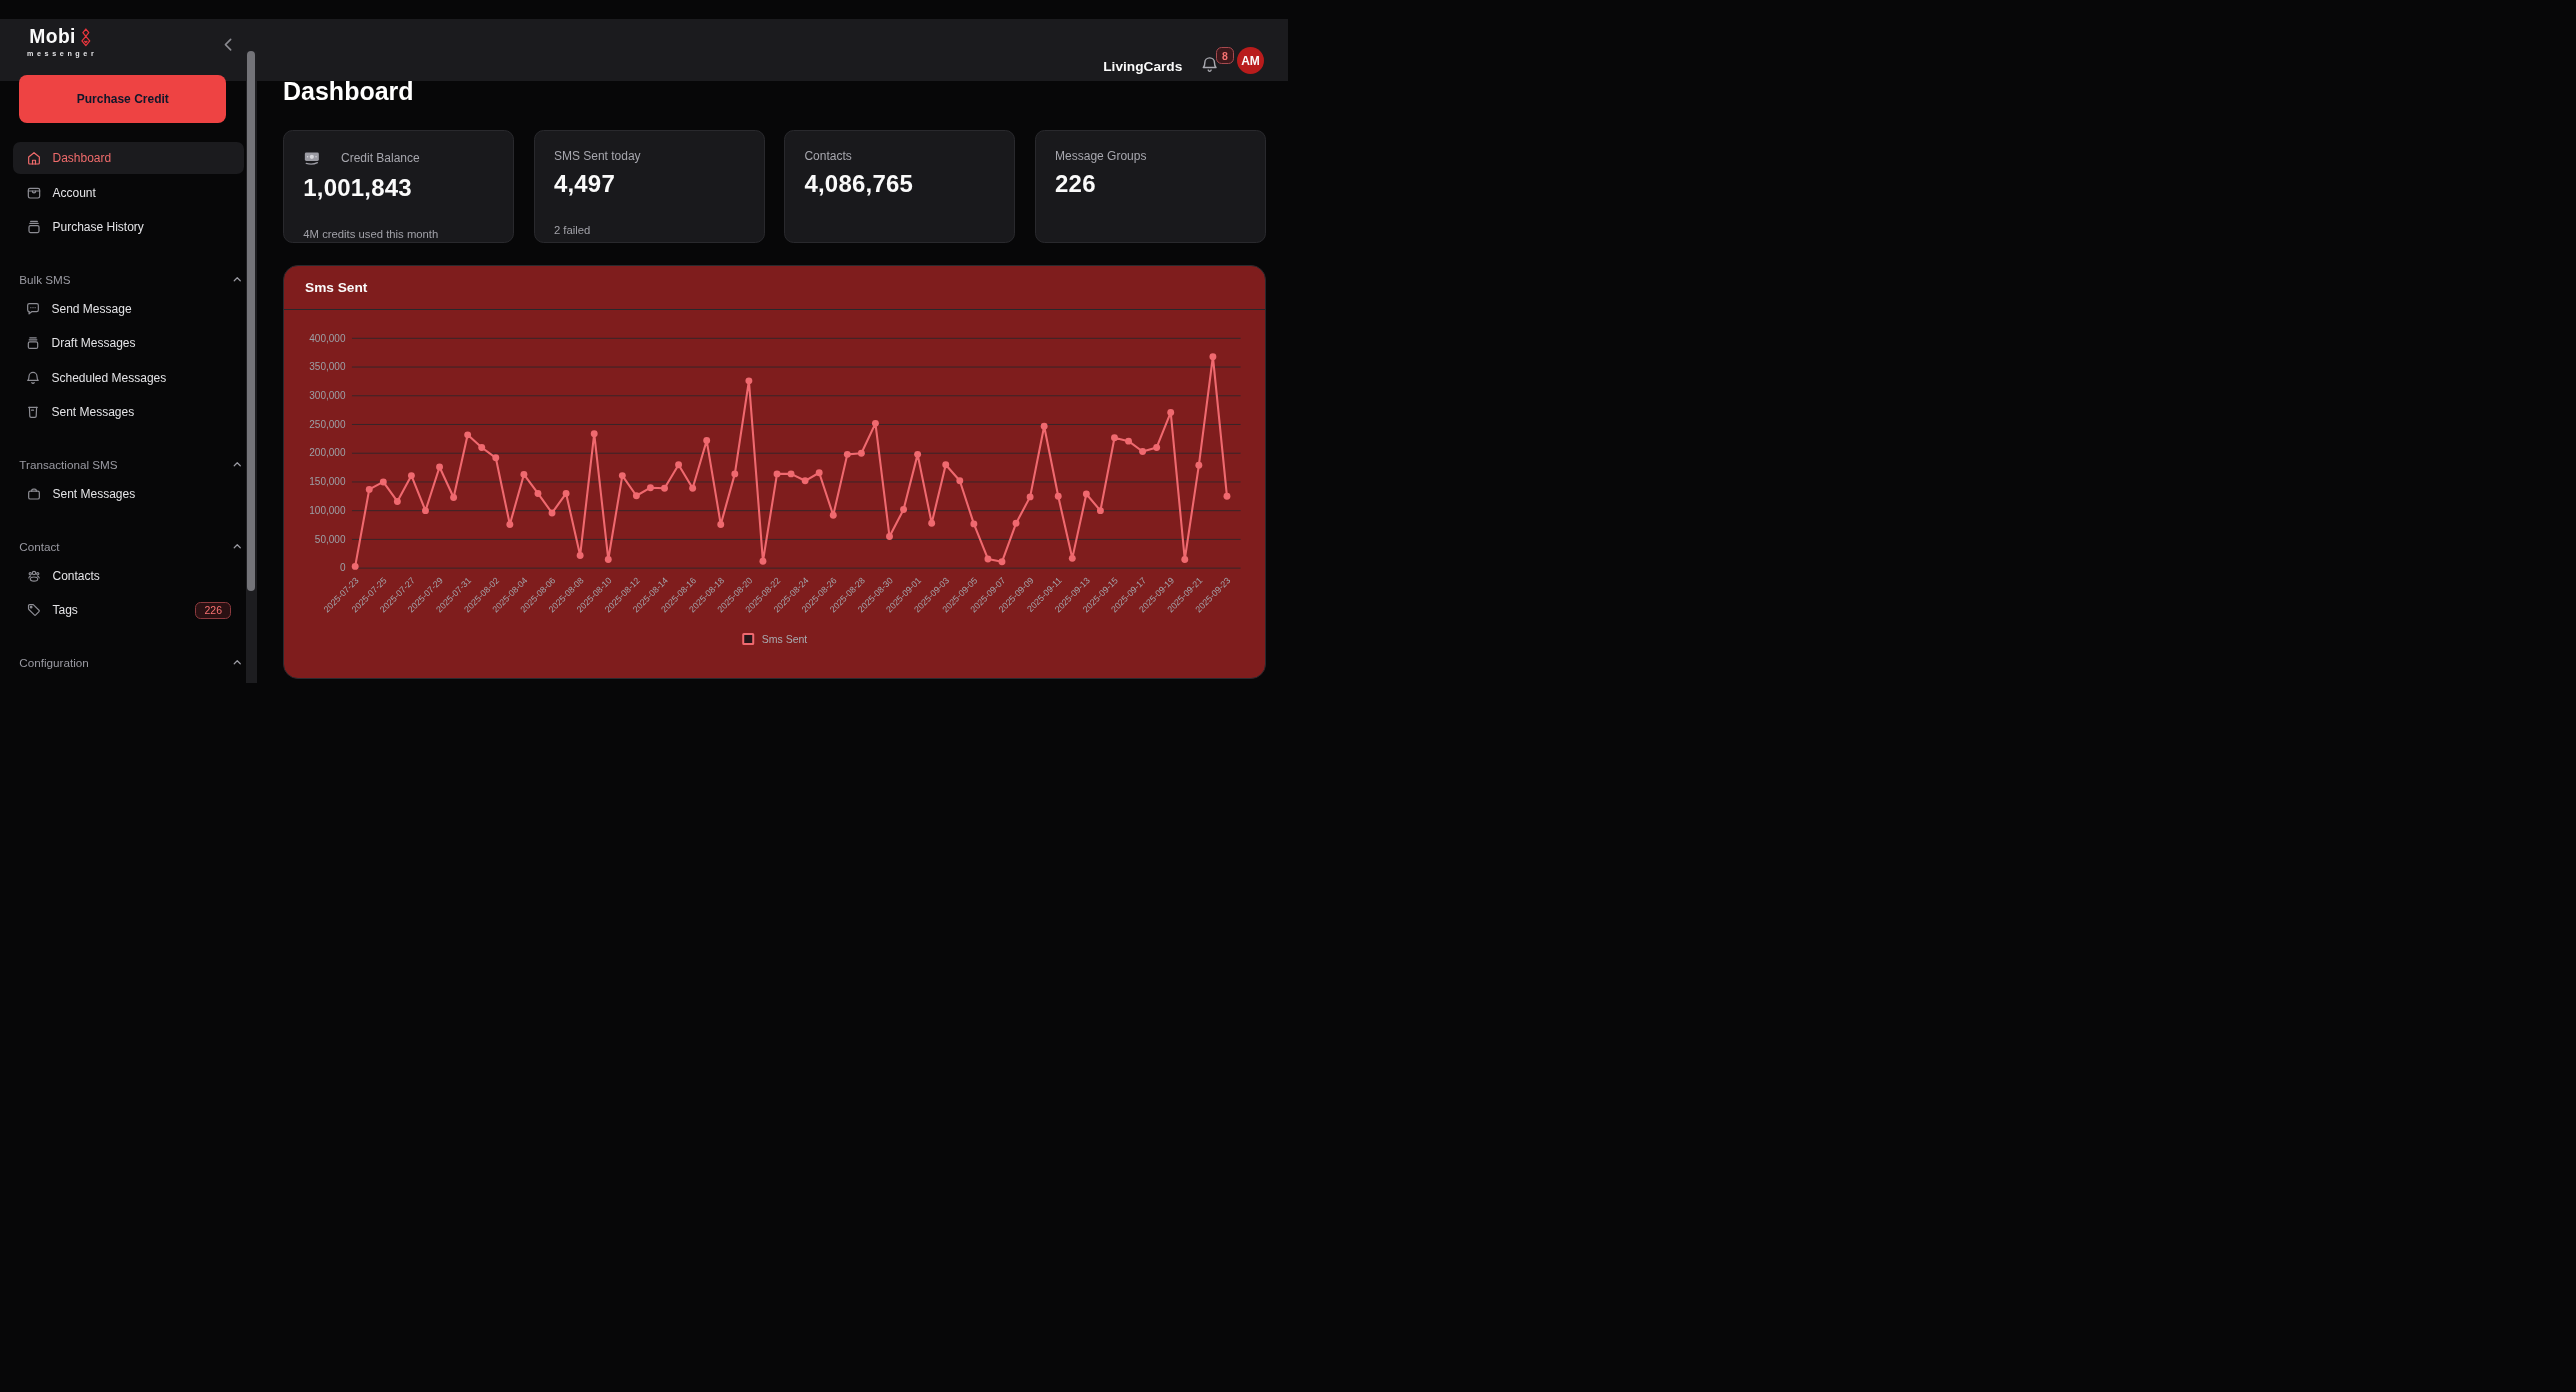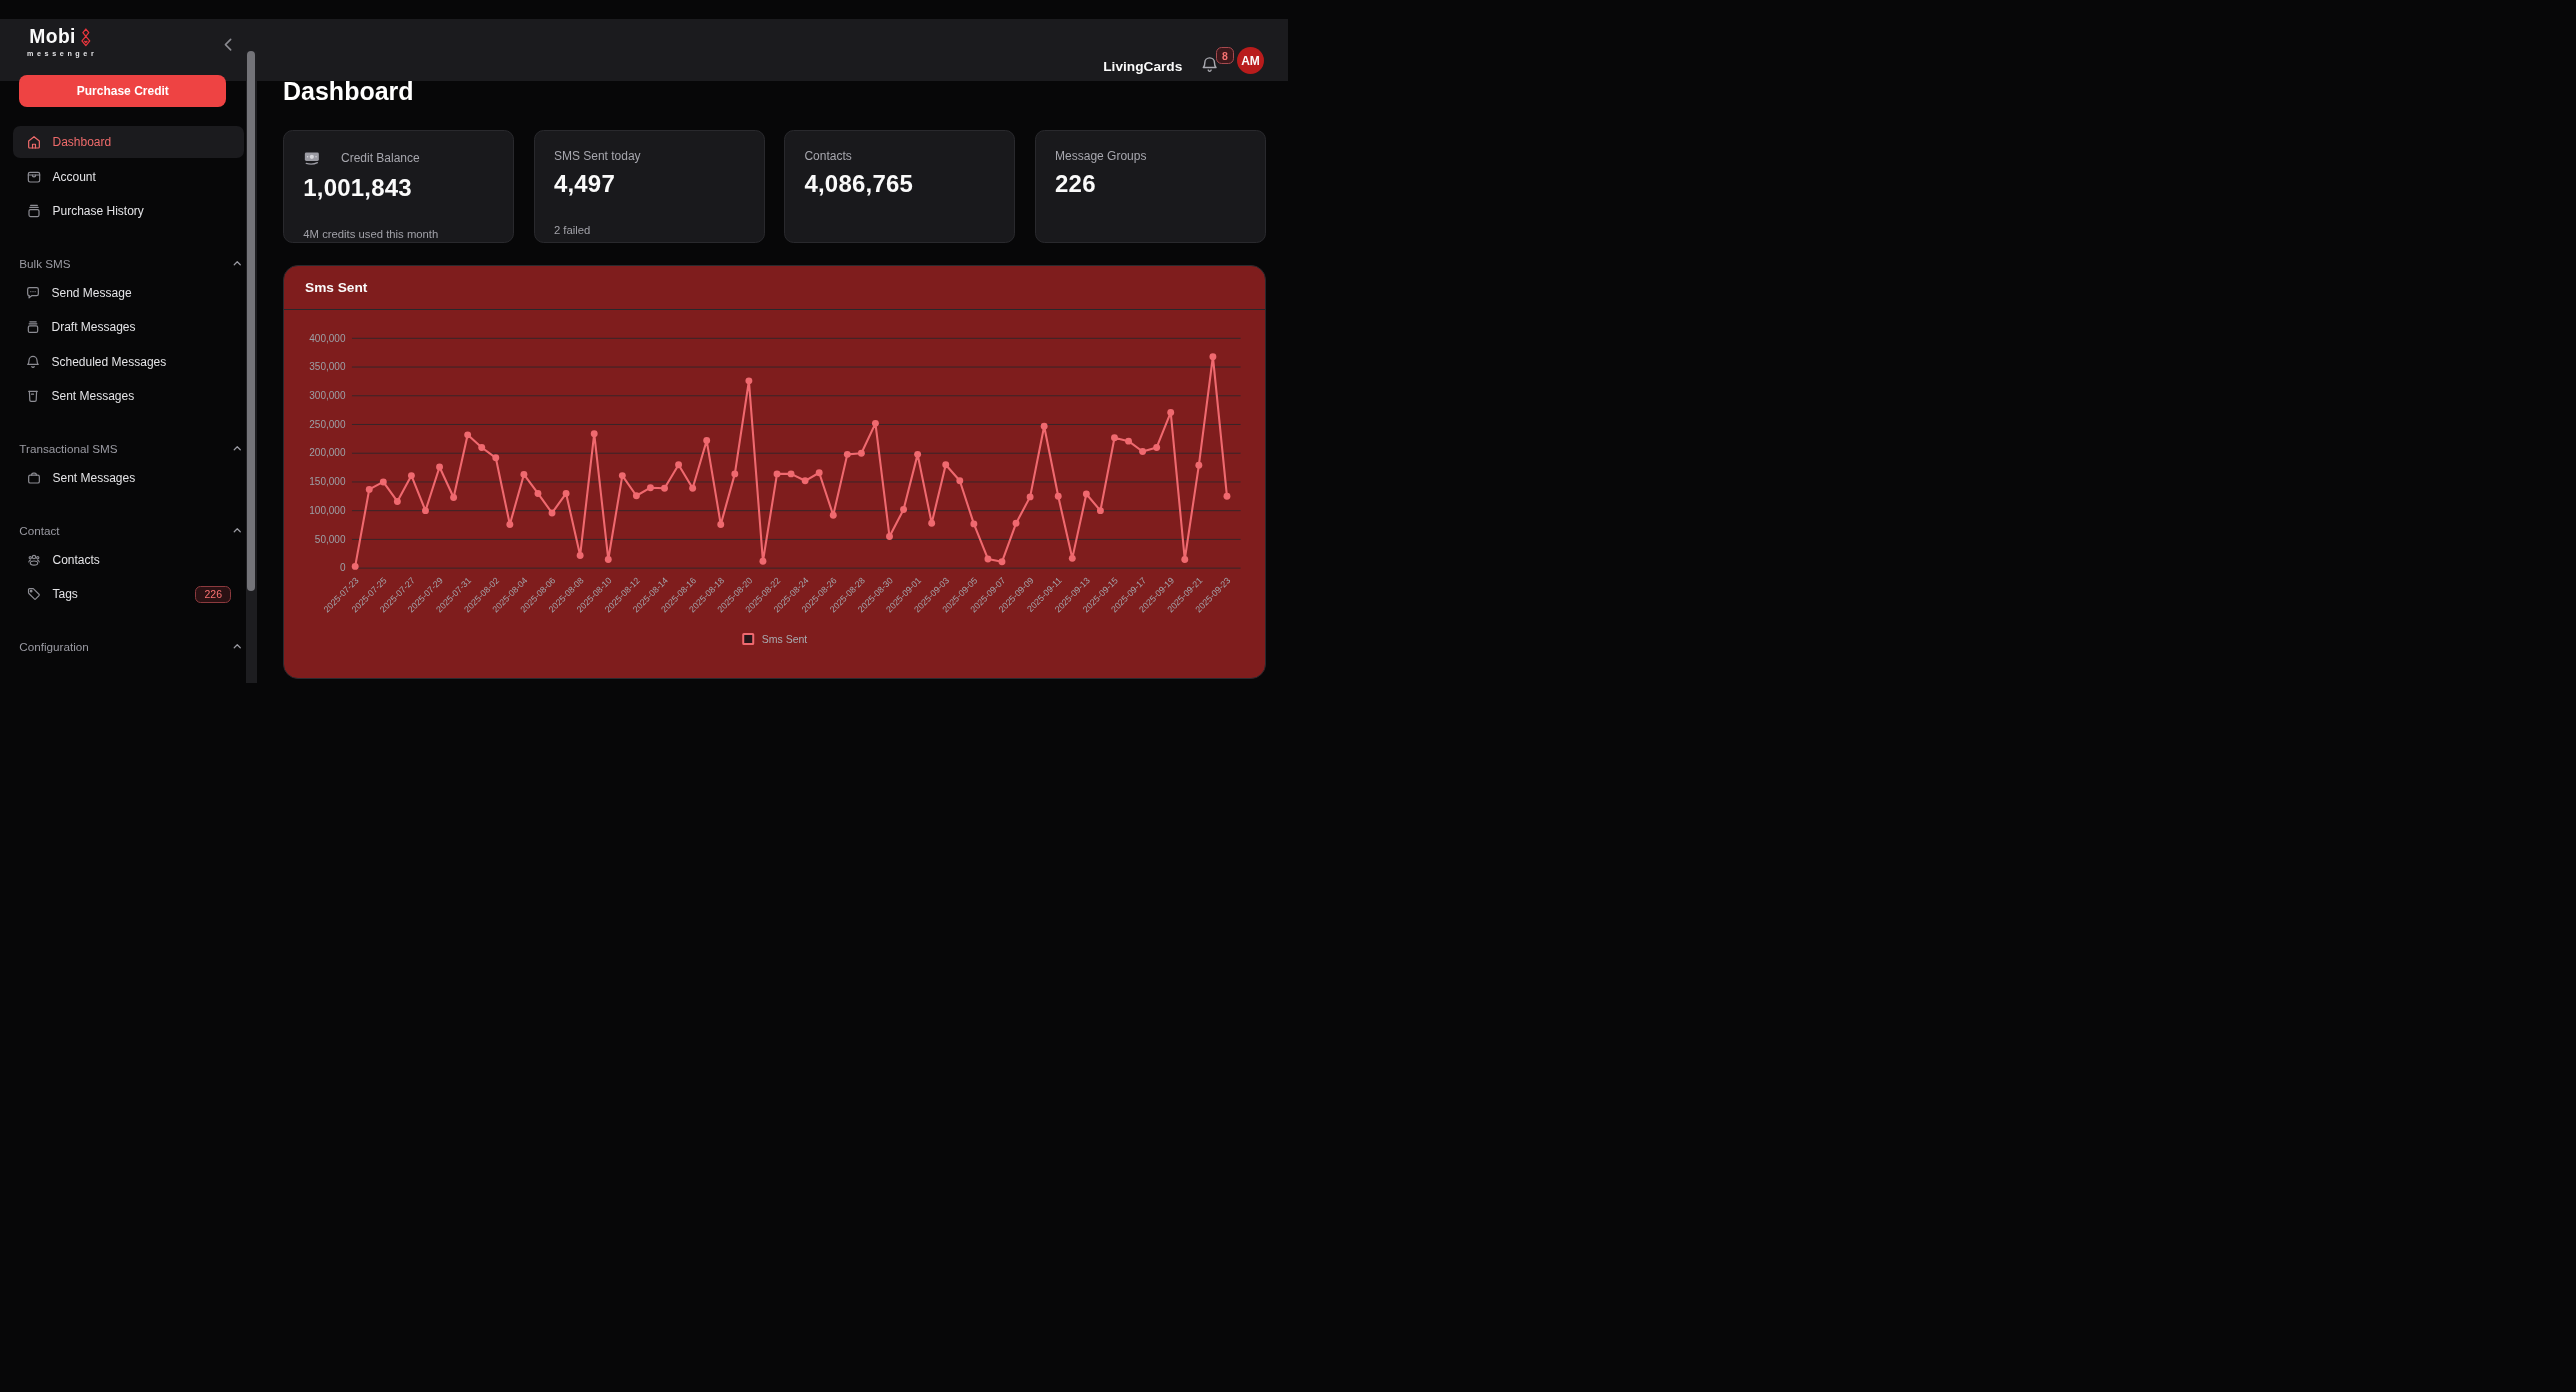--- a/index.html
+++ b/index.html
@@ -15,21 +15,21 @@
   .logo-sub { font-size:7.2px; letter-spacing:3.6px; color:#e4e4e7; margin-top:0.8px; font-weight:600; }
   .collapse-btn { position:absolute; left:219px; top:16px; width:19.3px; height:19.3px; color:#8a8a90; cursor:pointer; background:none; border:none; }
   .nav-right { position:absolute; right:24px; top:4px; height:51px; display:flex; align-items:flex-end; gap:17.7px; }
   .workspace { font-size:13.7px; font-weight:700; color:#fafafa; }
   .bell-wrap { position:relative; width:19.3px; height:19.3px; color:#a8a8af; }
   .notif-badge { position:absolute; top:-8px; right:-14.5px; min-width:17.7px; height:17.7px; border-radius:5.6px; background:#3d181b; border:1.2px solid #a94a4f; color:#f87171; font-size:10.5px; font-weight:700; display:flex; align-items:center; justify-content:center; padding:0 3.2px; }
   .avatar { width:27px; height:27px; border-radius:50%; background:#b91c1c; color:#fafafa; font-size:12px; font-weight:600; display:flex; align-items:center; justify-content:center; }
 
   
   .sidebar { position:absolute; top:51px; left:0; width:257px; height:645px; padding:0 0 0 0; }
-  .purchase-btn { display:block; margin:24px 0 0 19.3px; width:207px; height:32px; border:none; border-radius:8px; background:#ee4343; color:#ffffff; font-size:12px; font-weight:700; font-family:inherit; cursor:pointer; }
+  .purchase-btn { display:block; margin:24px 0 0 19.3px; width:207px; height:48px; border:none; border-radius:8px; background:#ee4343; color:#0f172a; font-size:12px; font-weight:700; font-family:inherit; cursor:pointer; }
   .nav-list { margin-top:19.3px; padding:0 13px; }
   .nav-item { display:flex; align-items:center; gap:10.5px; height:32px; margin-bottom:2.4px; padding:0 13px; border-radius:7.2px; color:#e4e4e7; font-size:12px; cursor:pointer; }
   .nav-item .ni-icon { width:16px; height:16px; color:#8d8d94; flex:0 0 16px; }
   .nav-item.active { background:#1b1b1e; color:#ef6b6b; }
   .nav-item.active .ni-icon { color:#ef6b6b; }
   .section-header { display:flex; align-items:center; justify-content:space-between; margin:29px 13px 6.4px 19.3px; color:#9a9aa2; font-size:11.7px; cursor:pointer; }
   .section-header .chev { width:14.5px; height:14.5px; color:#9a9aa2; }
   .badge-pill { margin-left:auto; background:#2a1113; border:0.8px solid #8c3a3e; color:#f87171; font-size:10.5px; border-radius:5.6px; padding:1.6px 8px; }
   .sb-track { position:absolute; left:246px; top:0; width:10.5px; height:632px; background:#1d1d20; }
   .sb-thumb { position:absolute; left:247px; top:0; width:8px; height:540px; background:#737378; border-radius:4.8px; cursor:pointer; }

